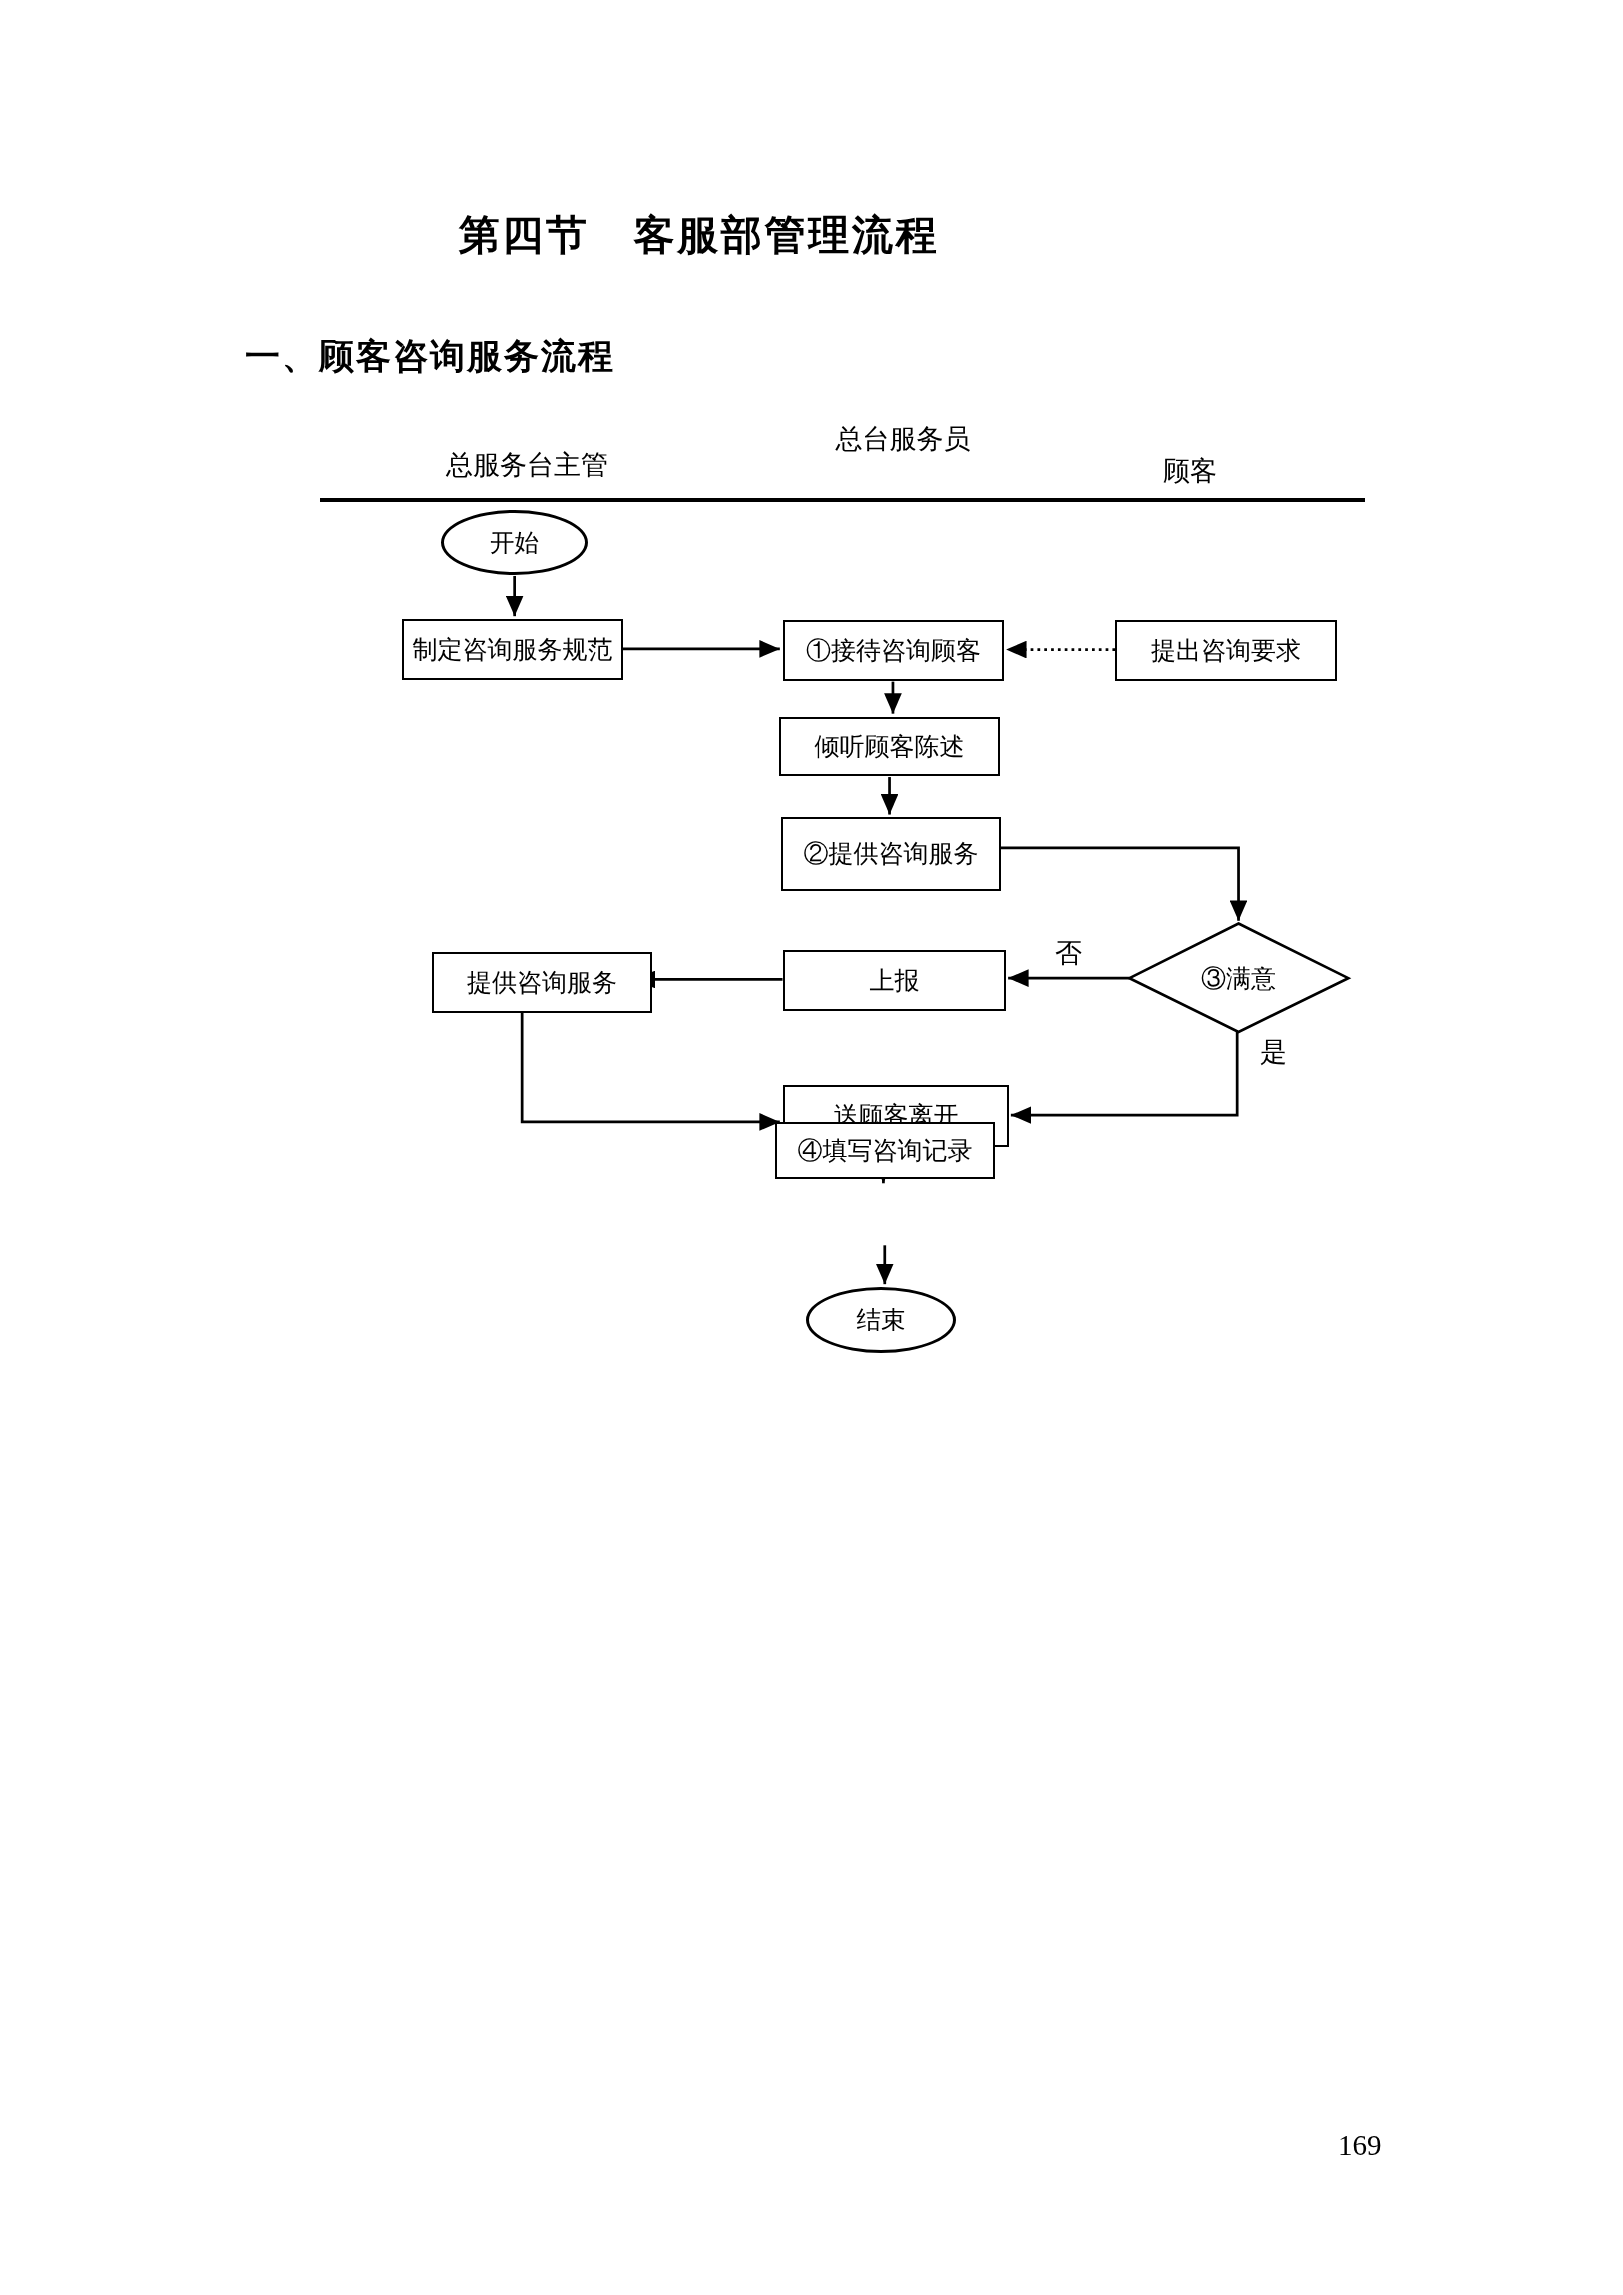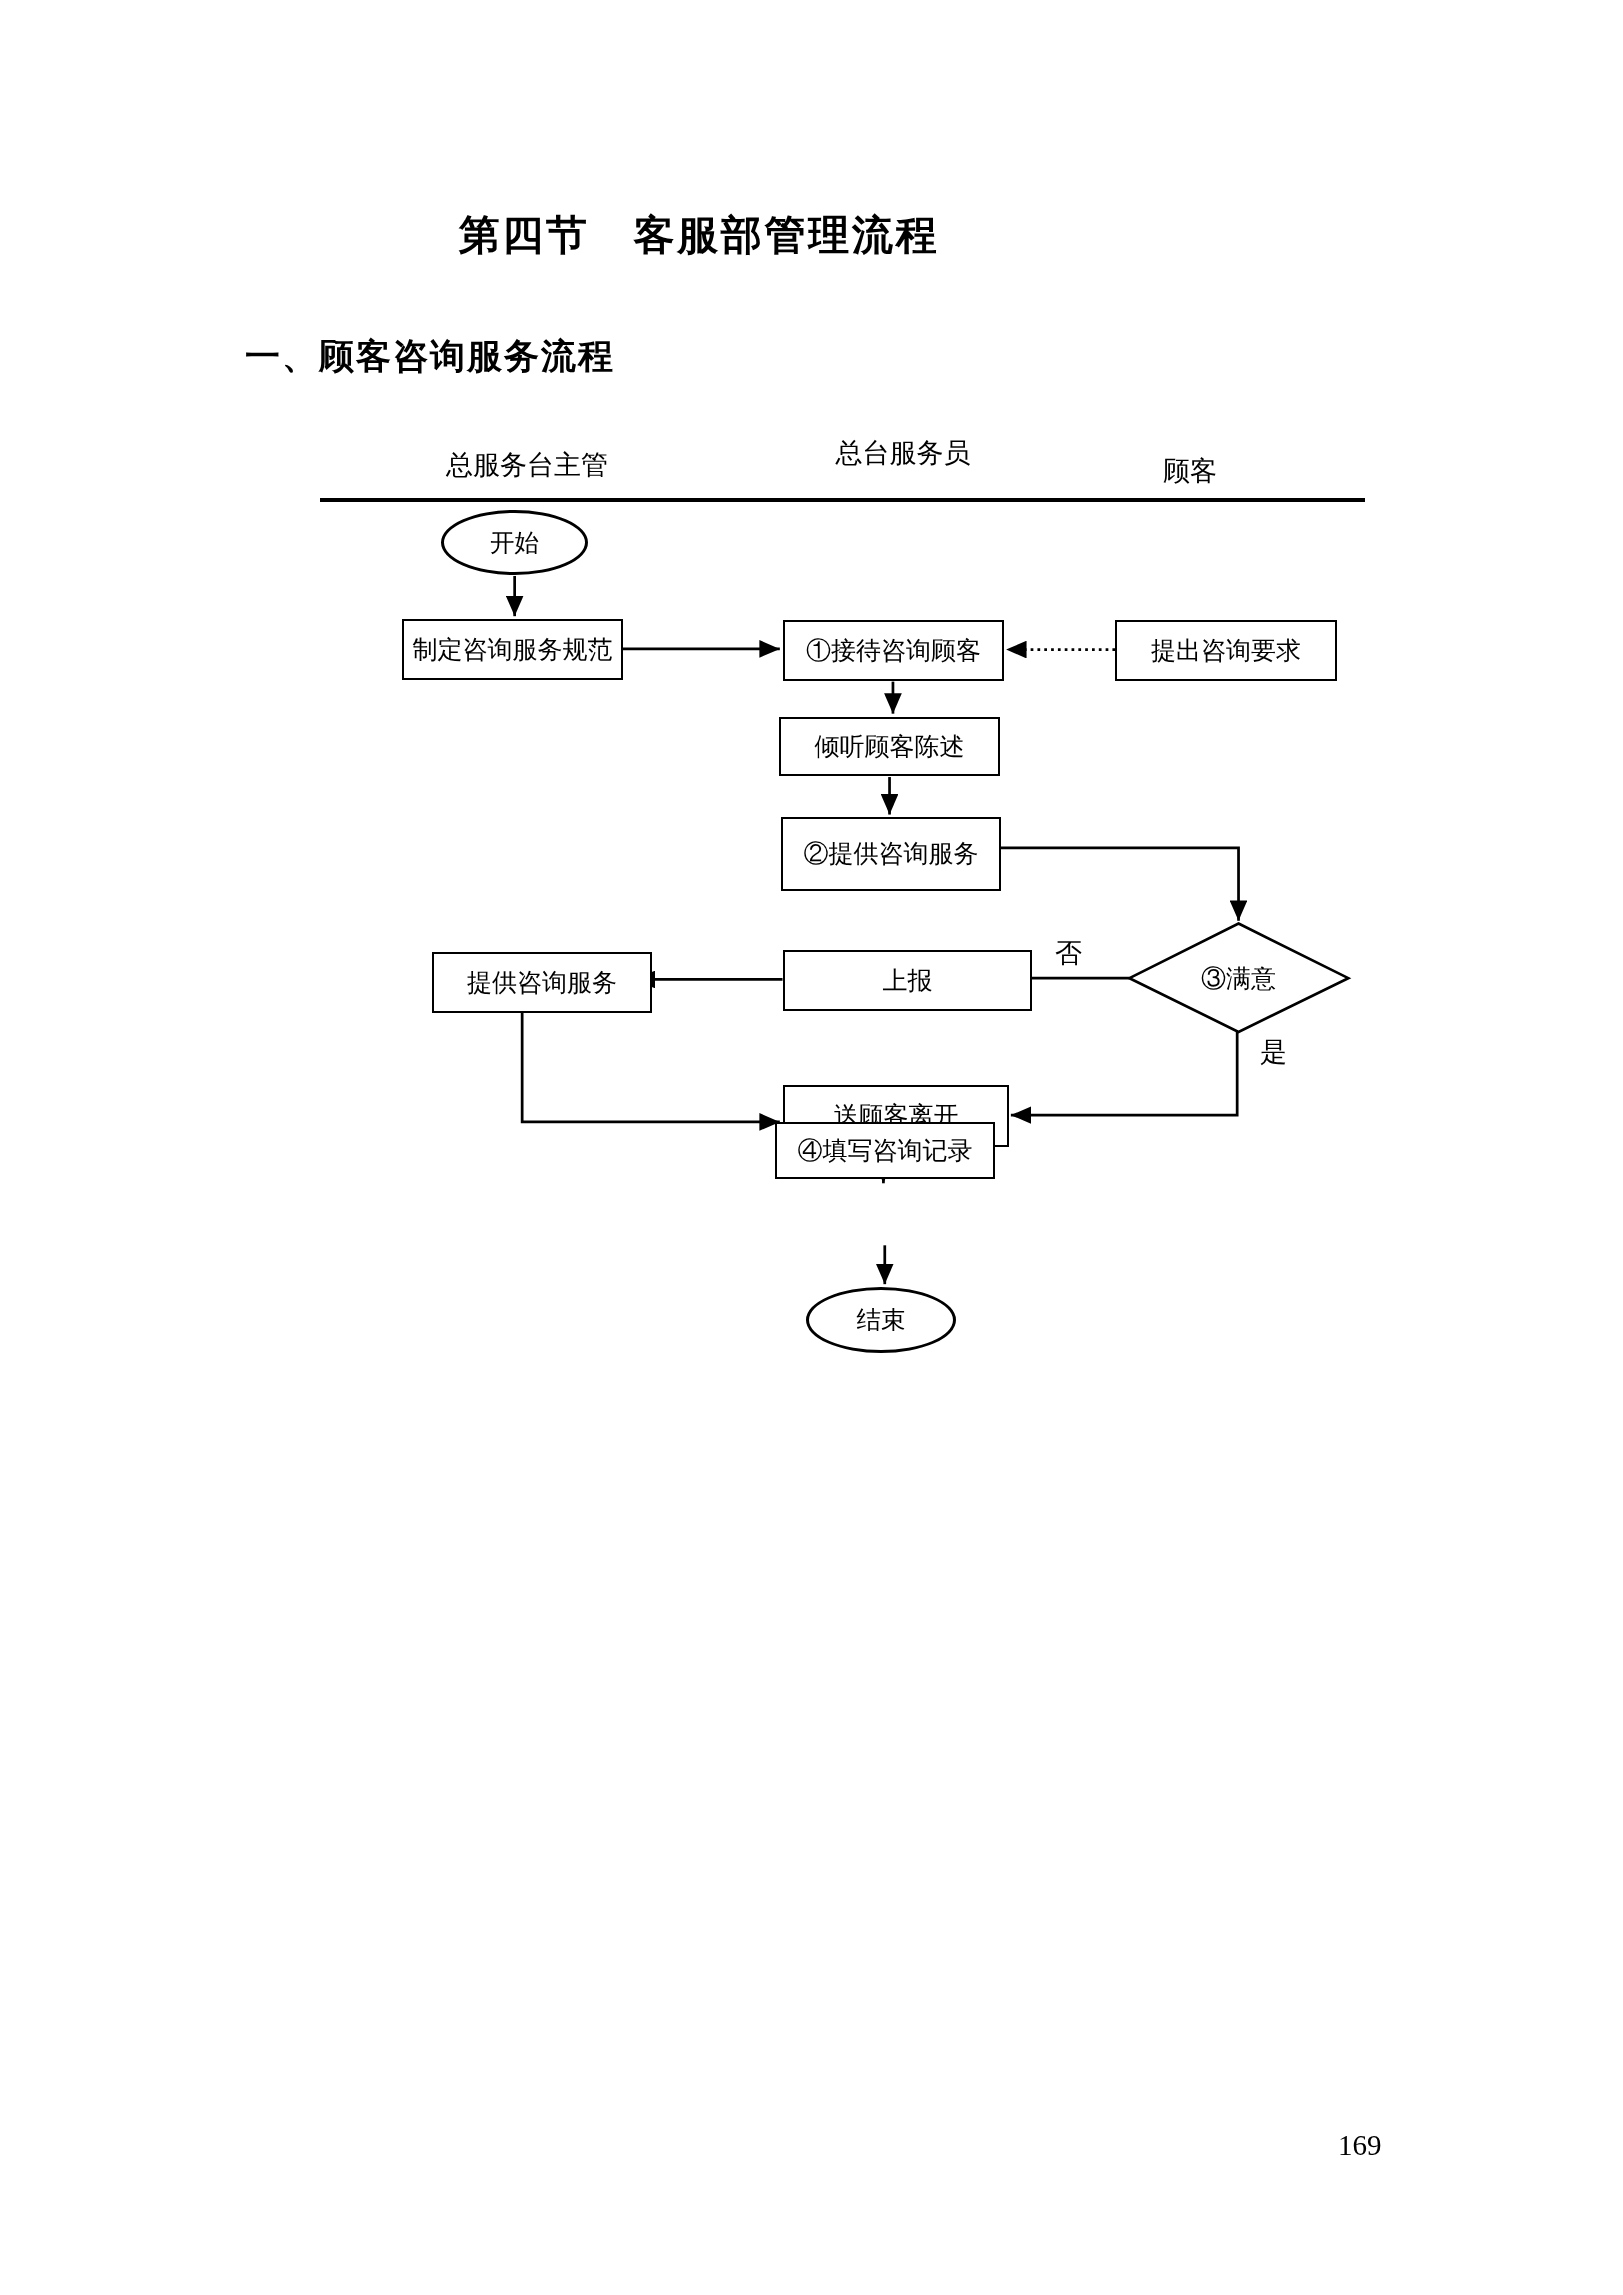--- a/index.html
+++ b/index.html
@@ -41,21 +41,21 @@
     line-height: 42px;
   }
   .col-label {
     position: absolute;
     transform: translateX(-50%);
     font-size: 27px;
     line-height: 33px;
     white-space: nowrap;
   }
   #col1 { left: 527px;  top: 449px; }
-  #col2 { left: 903px; top: 437px; }
+  #col2 { left: 903px; top: 423px; }
   #col3 { left: 1190px; top: 455px; }
   .hrule {
     position: absolute;
     left: 320px;
     top: 498px;
     width: 1045px;
     height: 4.1px;
     background: #000000;
   }
   .connectors {
@@ -81,21 +81,21 @@
     border-radius: 50%;
     border-width: 3.4px;
     font-size: 24.5px;
   }
   #n-start   { left: 441px;  top: 510px;  width: 147px; height: 65px; }
   #n-define  { left: 402px;  top: 619px;  width: 221px; height: 61px; }
   #n-receive { left: 783px; top: 620px;  width: 221px; height: 61px; }
   #n-propose { left: 1115px; top: 620px;  width: 222px; height: 61px; }
   #n-listen  { left: 779px; top: 717px; width: 221px; height: 59px; }
   #n-provide { left: 781px; top: 817px; width: 220px; height: 74px; }
-  #n-report  { left: 783px; top: 950px; width: 249px; height: 61px; font-family: Liberation Serif, serif; }
+  #n-report  { left: 783px; top: 950px; width: 223px; height: 61px; font-family: Liberation Serif, serif; }
   #n-provide2{ left: 412px;  top: 952px; width: 220px; height: 61px; margin-left: 20px; }
   #n-seeoff  { left: 783px; top: 1085px; width: 226px; height: 62px; }
   #n-fill    { left: 775px; top: 1122px; width: 220px; height: 57px; }
   #n-end     { left: 806px; top: 1287px; width: 150px; height: 66px; }
   .diamond-label {
     position: absolute;
     left: 1136px;
     top: 957px;
     width: 205px;
     height: 42px;

